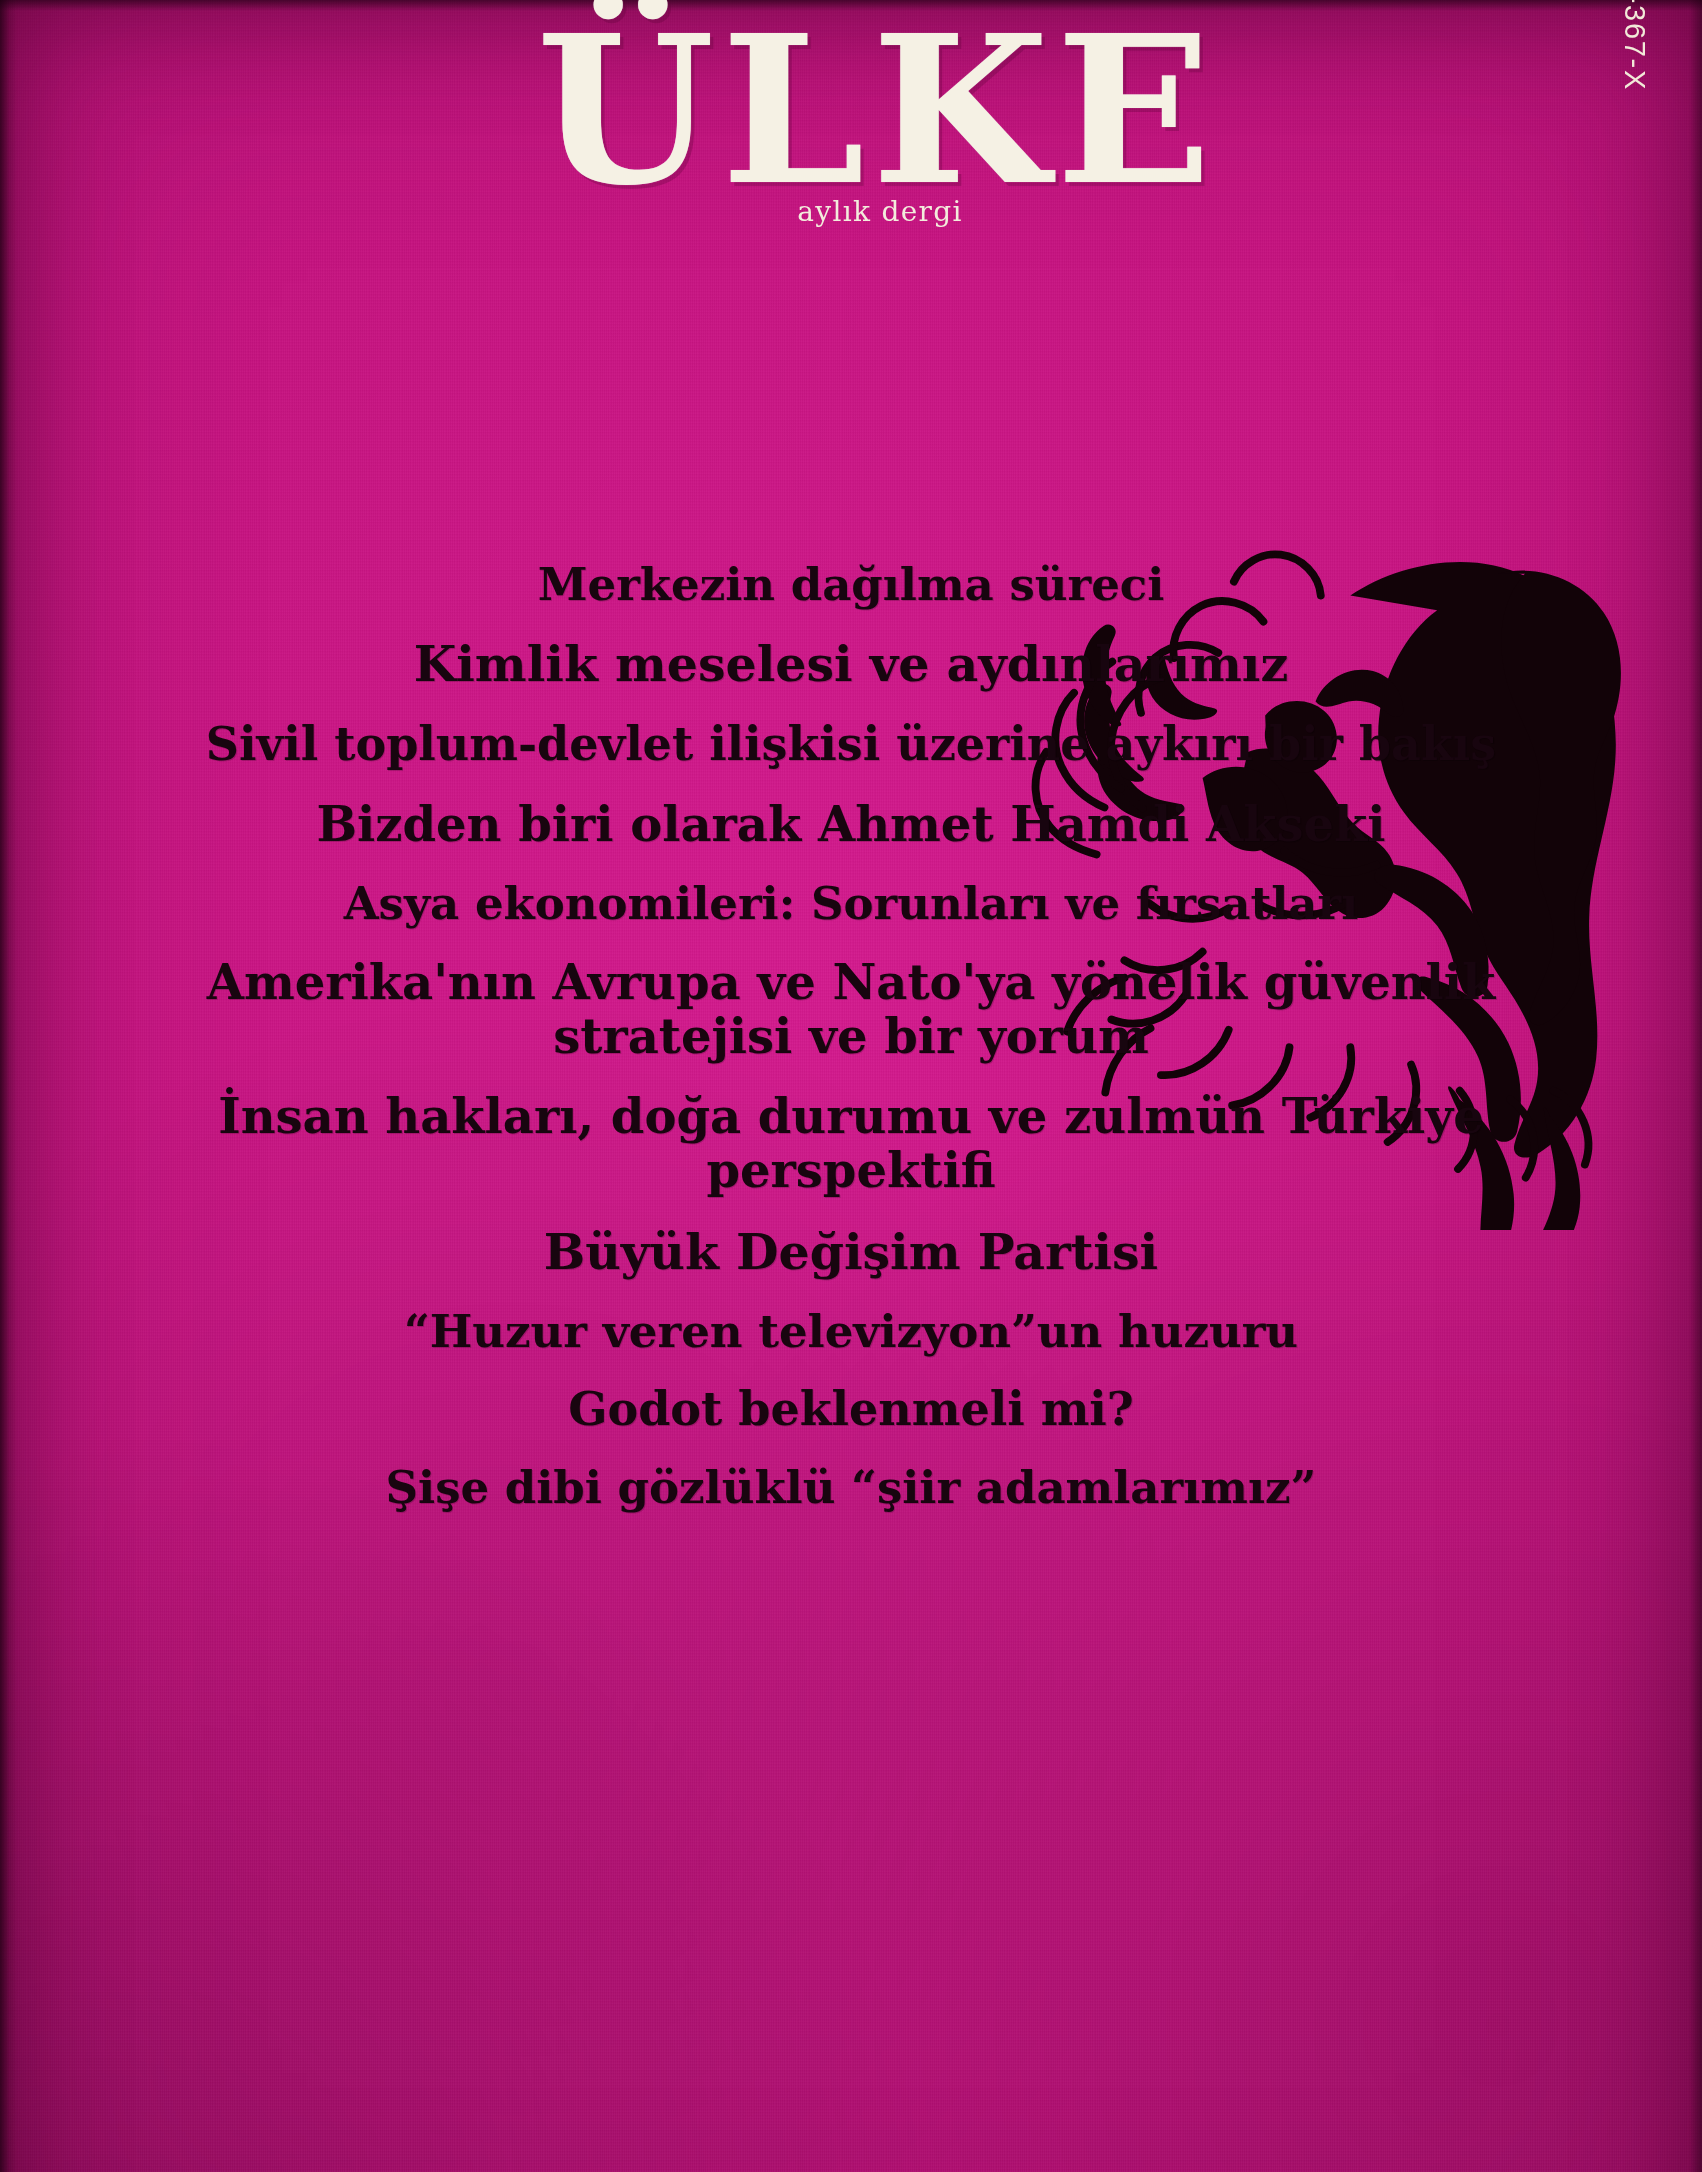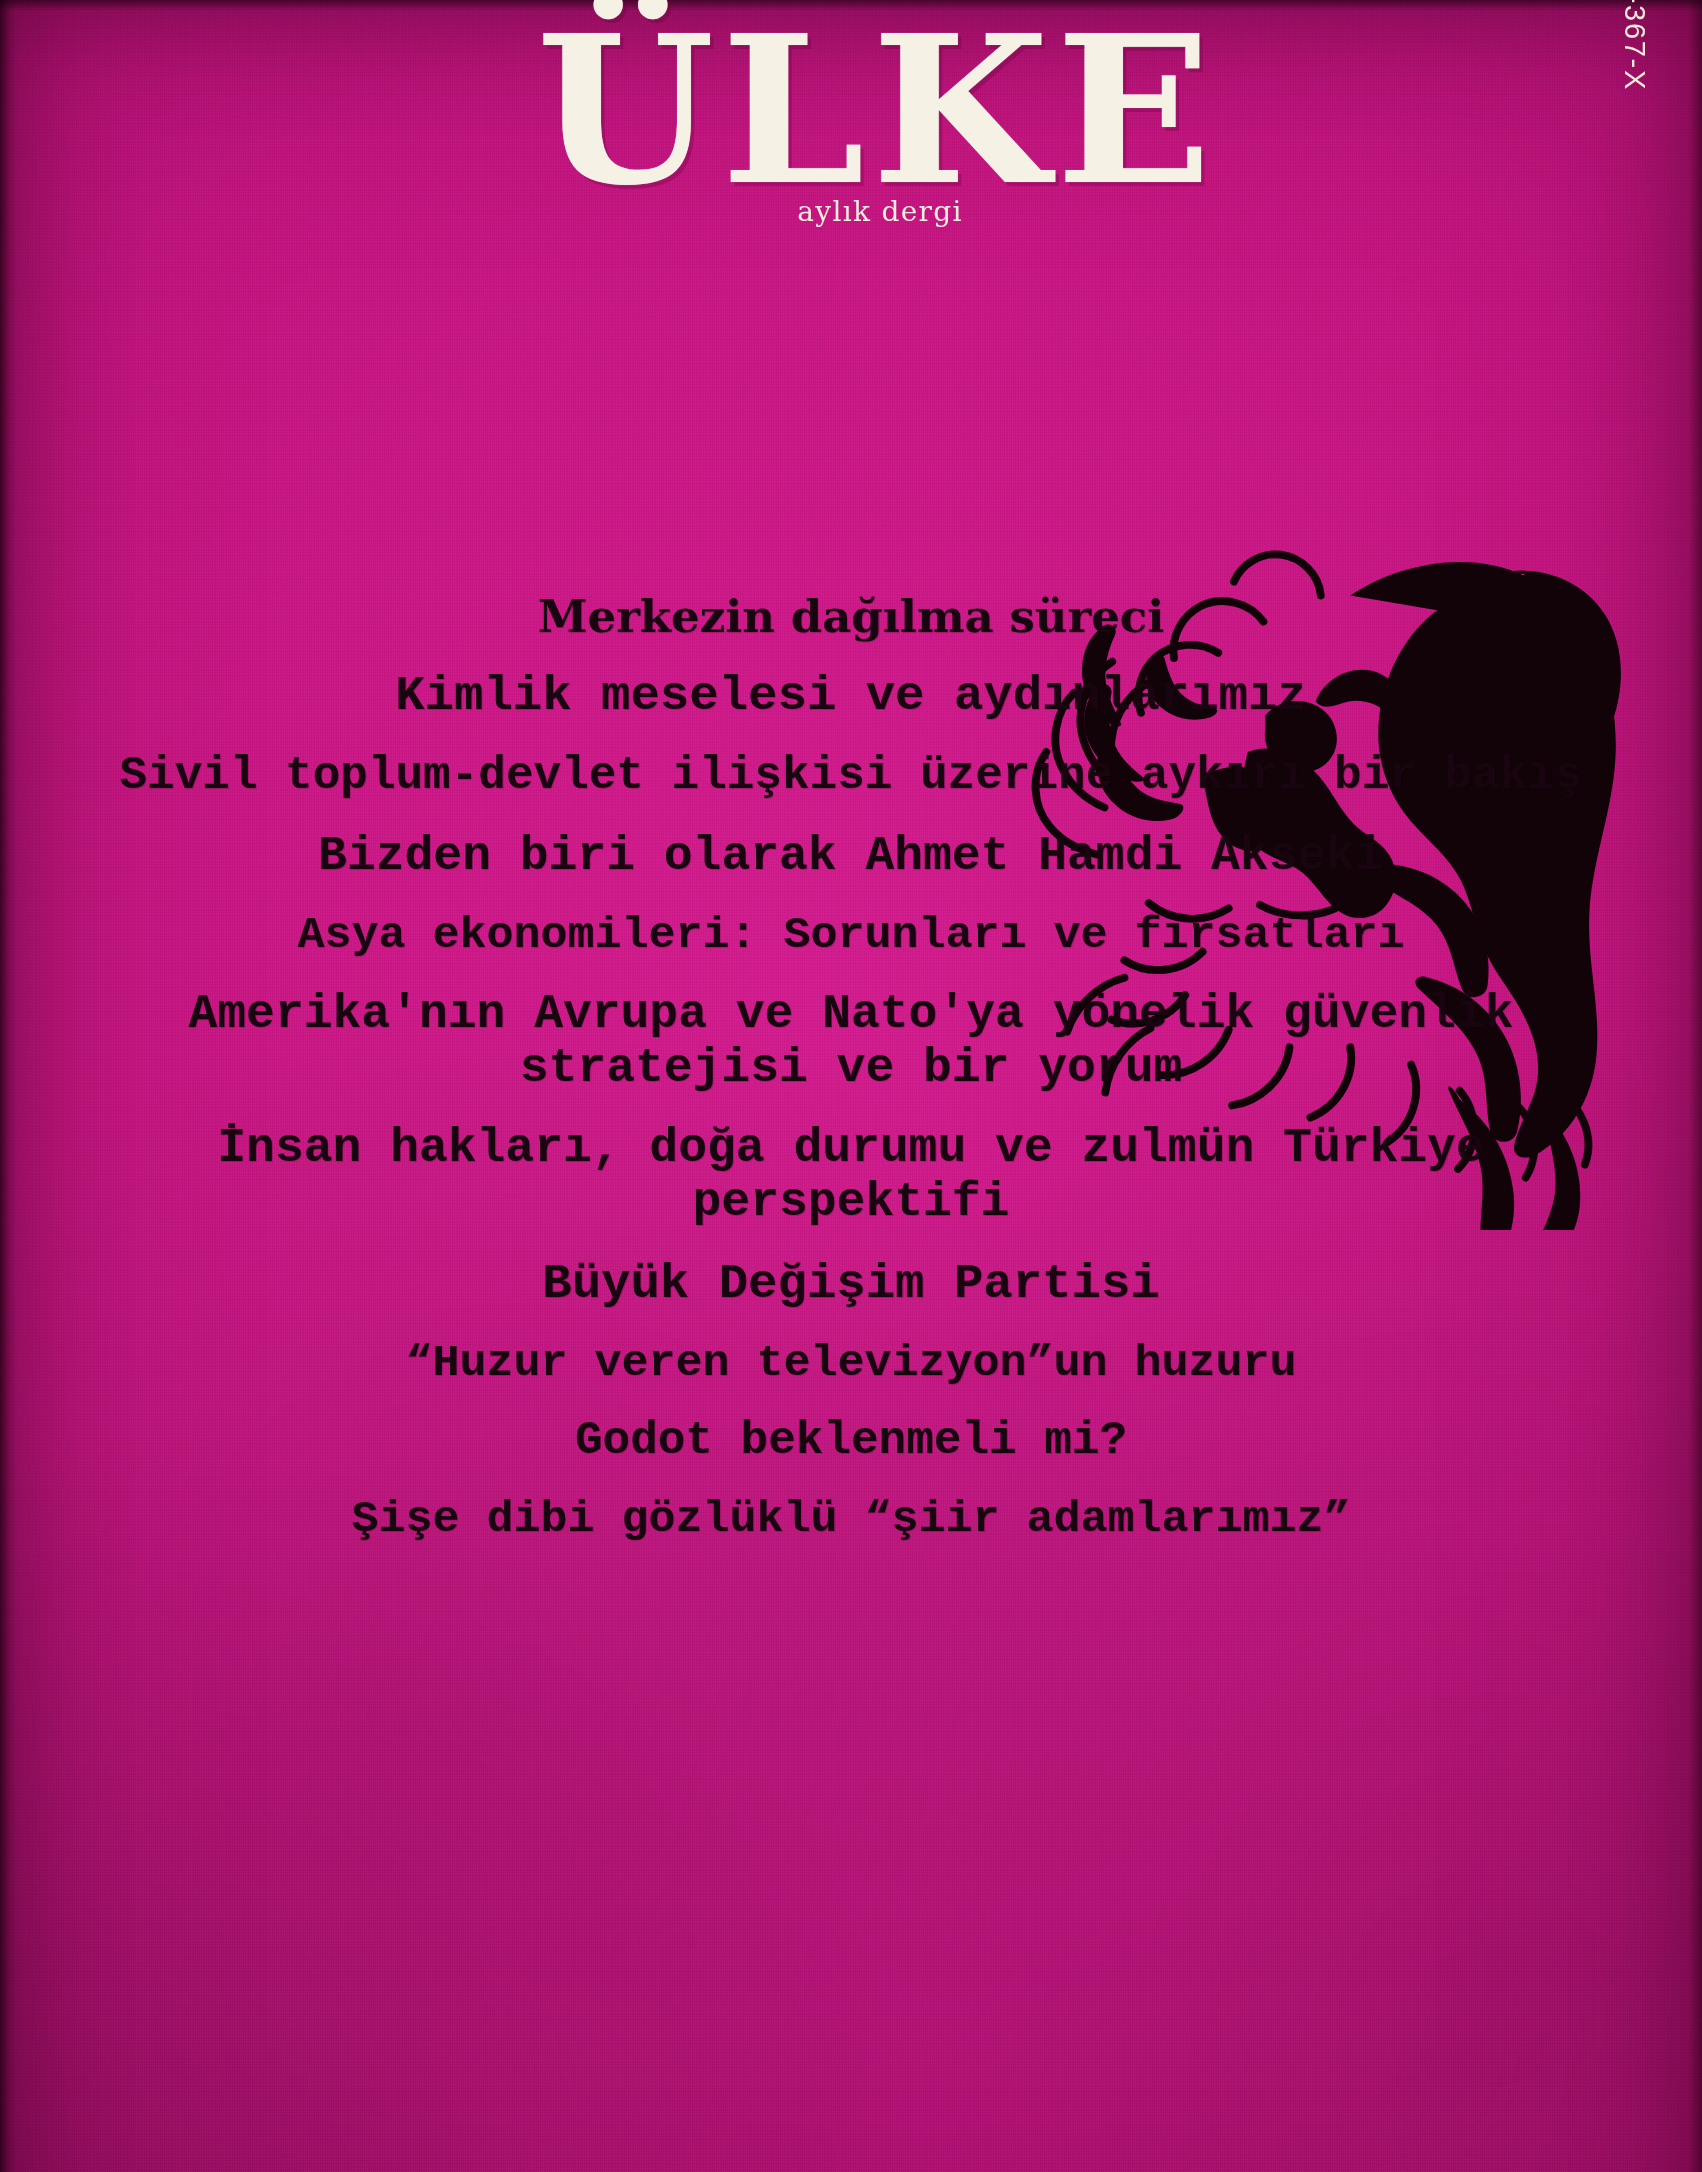--- a/index.html
+++ b/index.html
@@ -119,22 +119,22 @@
   }
   .hl {
     font-family: "DejaVu Serif", serif;
     font-weight: 700;
     color: #18050f;
     line-height: 1.12;
     margin: 0 auto;
     padding: 0 104px;
     text-shadow: 0.9px 0.9px 0 rgba(0,0,0,0.18);
   }
-  .hl + .hl { margin-top: 27px; font-family: Liberation Mono, monospace; }
-  .s1 { font-size: 45px; margin-top: 32px; }
+  .hl + .hl { margin-top: 27px; }
+  .s1 { font-size: 45px; }
   .s2 { font-size: 49px; }
   .s3 { font-size: 47px; }
   .s4 { font-size: 46px; }
   .s5 { font-size: 48px; text-align: center; }
   .s6 { font-size: 45px; }
   .s7 { font-size: 48px; text-align: center; }
   .s8 { font-size: 48px; }
   .s9 { font-size: 49px; }
   .s10 { font-size: 45px; }
   .s11 { font-size: 45px; }

